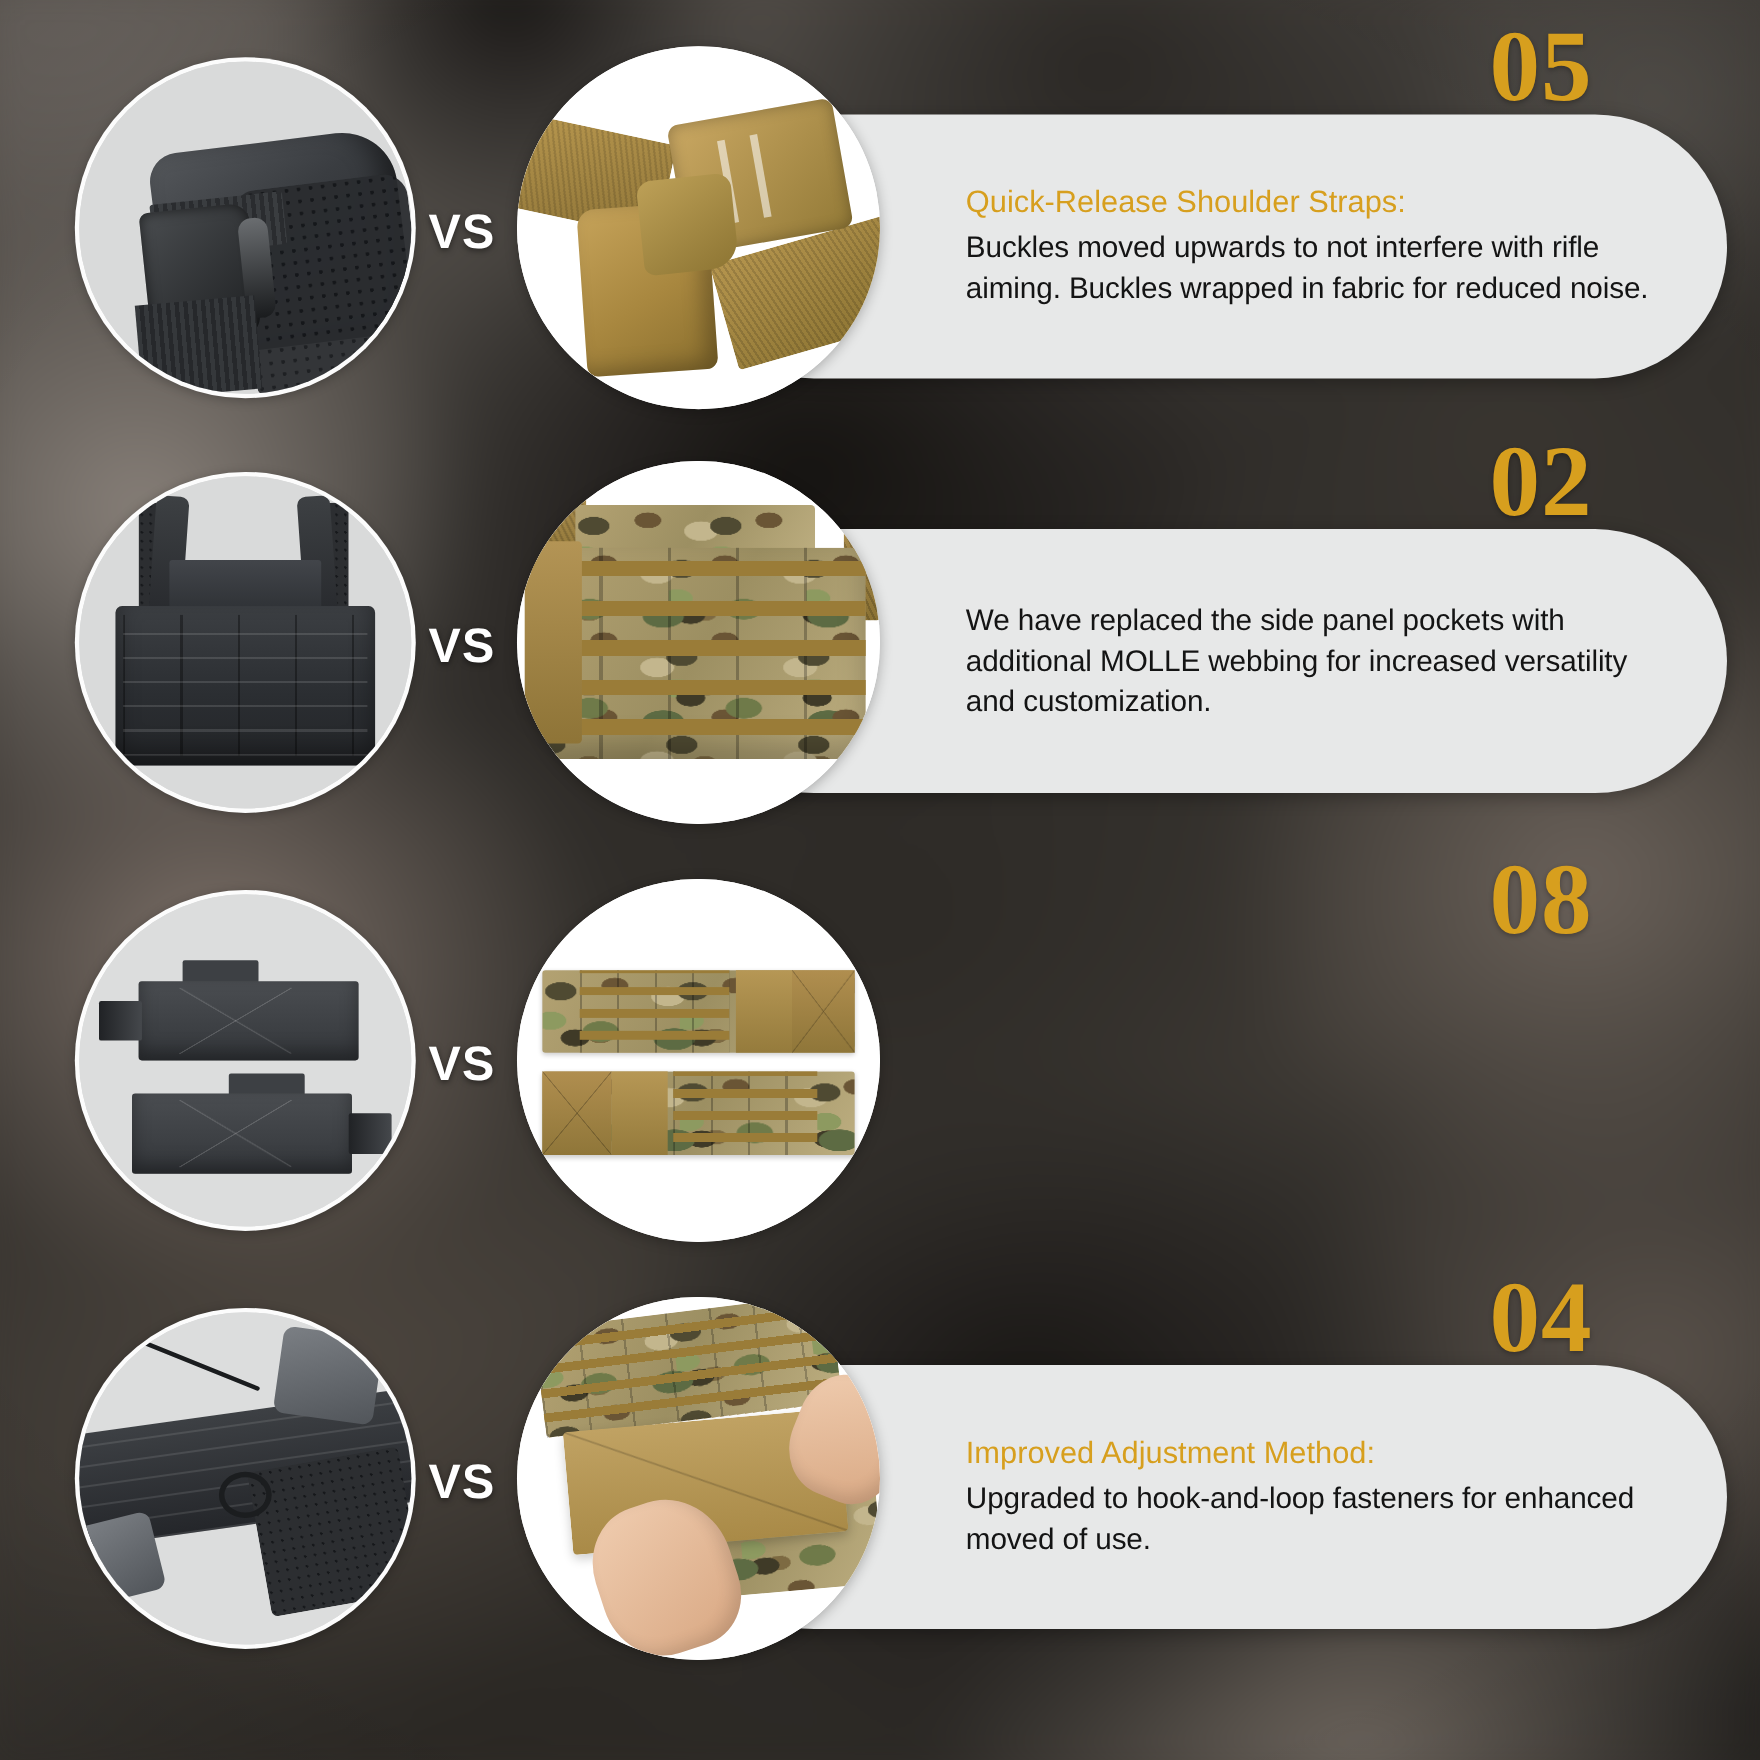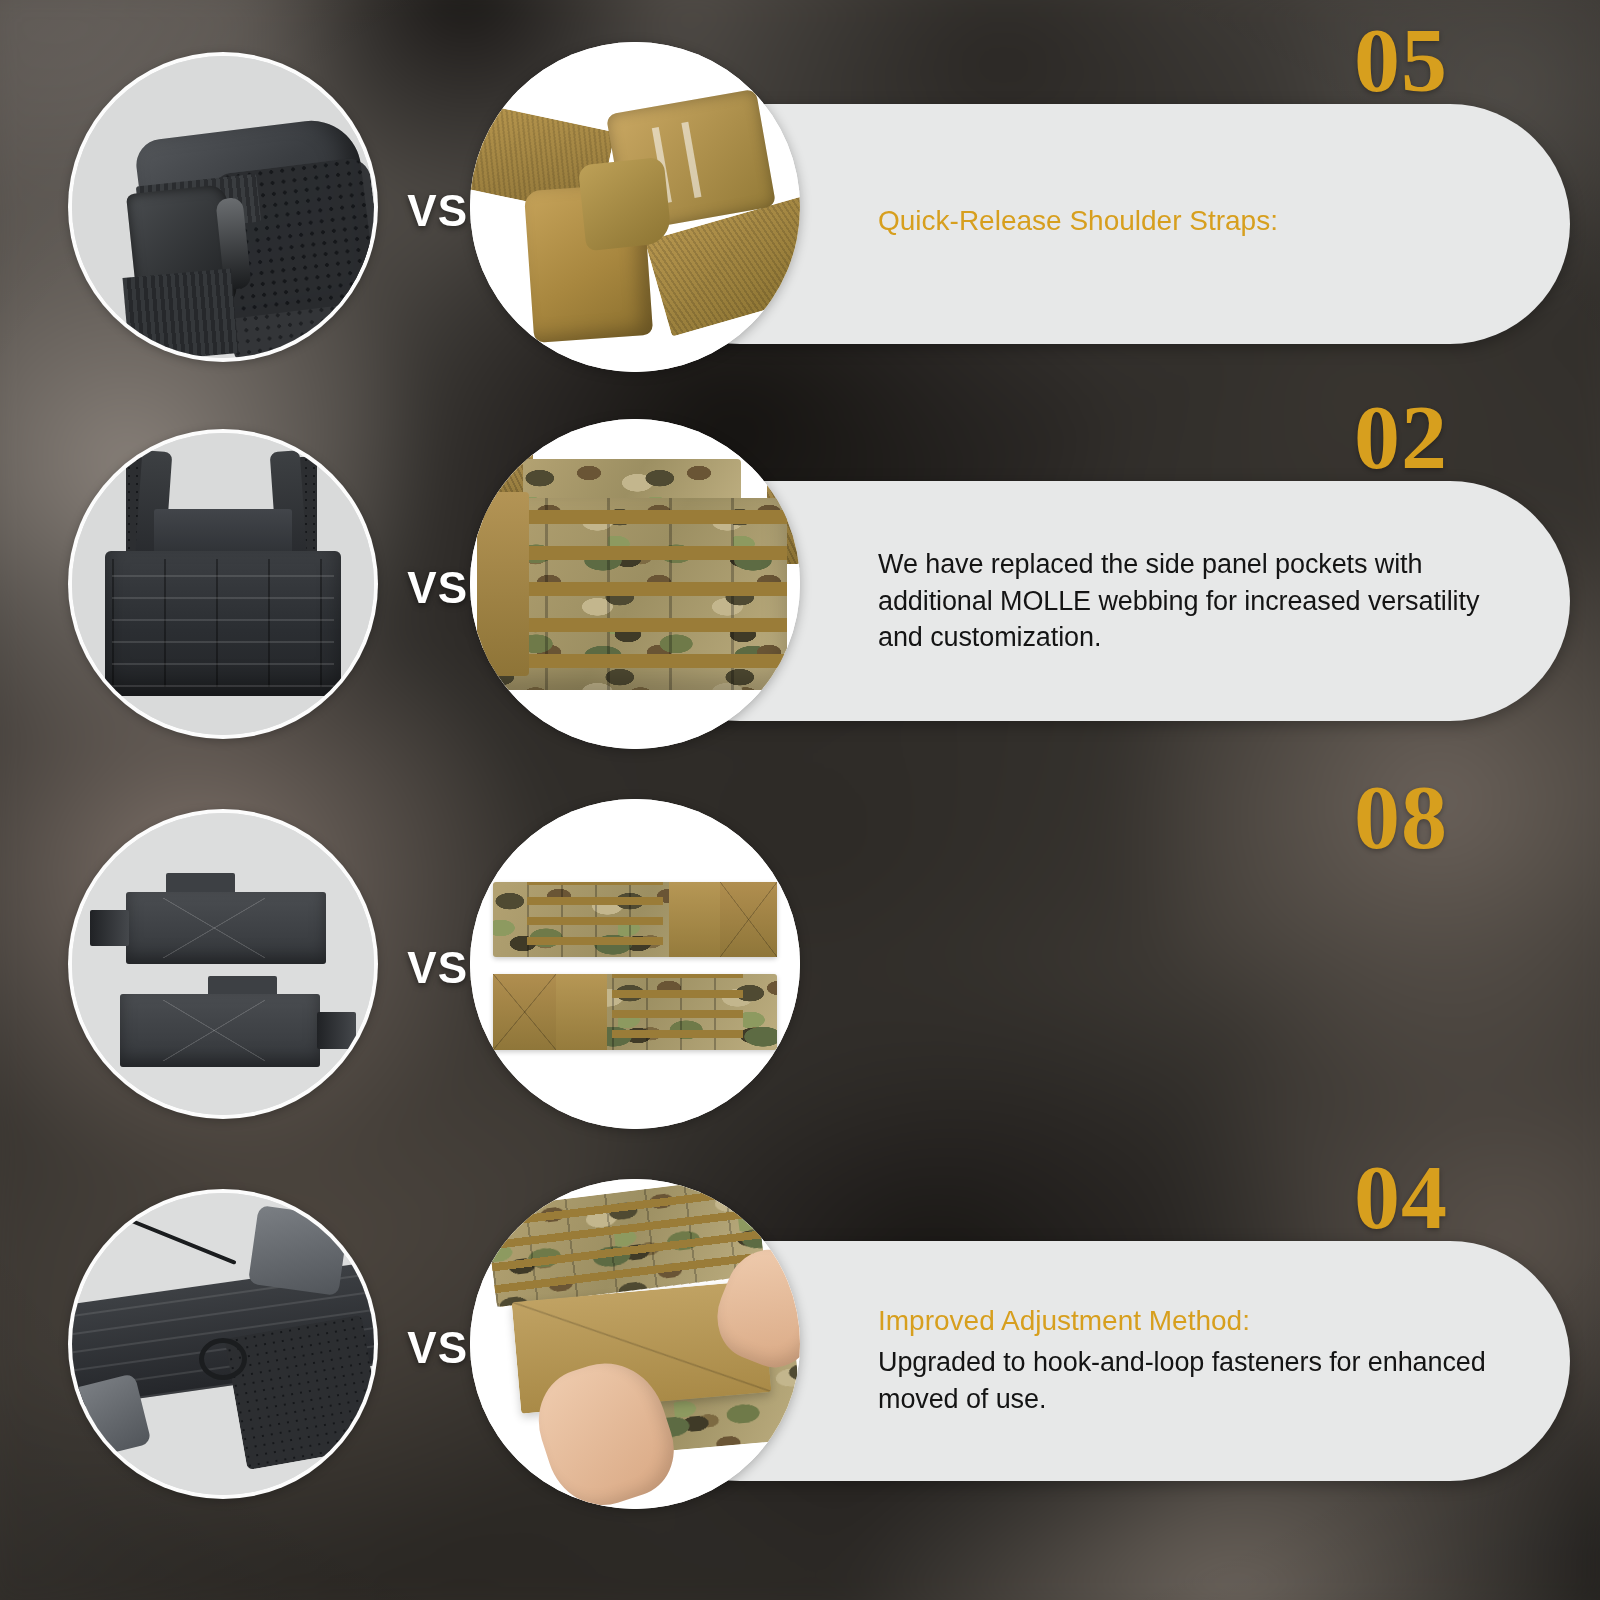--- a/index.html
+++ b/index.html
@@ -76,21 +76,21 @@
     z-index: 4;
     box-shadow: 0 2px 12px rgba(0,0,0,0.28);
   }
   .circle-new .plate { position: absolute; inset: 0; }
 
   
   .vs {
     position: absolute;
     left: 372px; top: 148px;
     width: 96px;
-    text-align: right;
+    text-align: center;
     color: #ffffff;
     font-size: 44px;
     font-weight: bold;
     letter-spacing: 1px;
     text-shadow: 0 2px 6px rgba(0,0,0,0.5);
     z-index: 5;
     font-family: "Liberation Sans", sans-serif;
   }
 
   
@@ -497,20 +497,21 @@
         <div class="buckle"></div>
           <div class="tongue"></div>
           <div class="strap-lo"></div>
       </div>
     </div>
 
     <div class="vs">VS</div>
 
     <div class="panel">
       <div class="title">Quick-Release Shoulder Straps:</div>
+      <div class="body">Buckles moved upwards to not interfere with rifle aiming. Buckles wrapped in fabric for reduced noise.</div>
     </div>
 
     <div class="circle-new">
       <div class="plate art-buckle-new">
         <div class="webL"></div>
           <div class="webR"></div>
         <div class="clip"></div>
           <div class="wrap"></div>
           <div class="tab"></div>
       </div>

